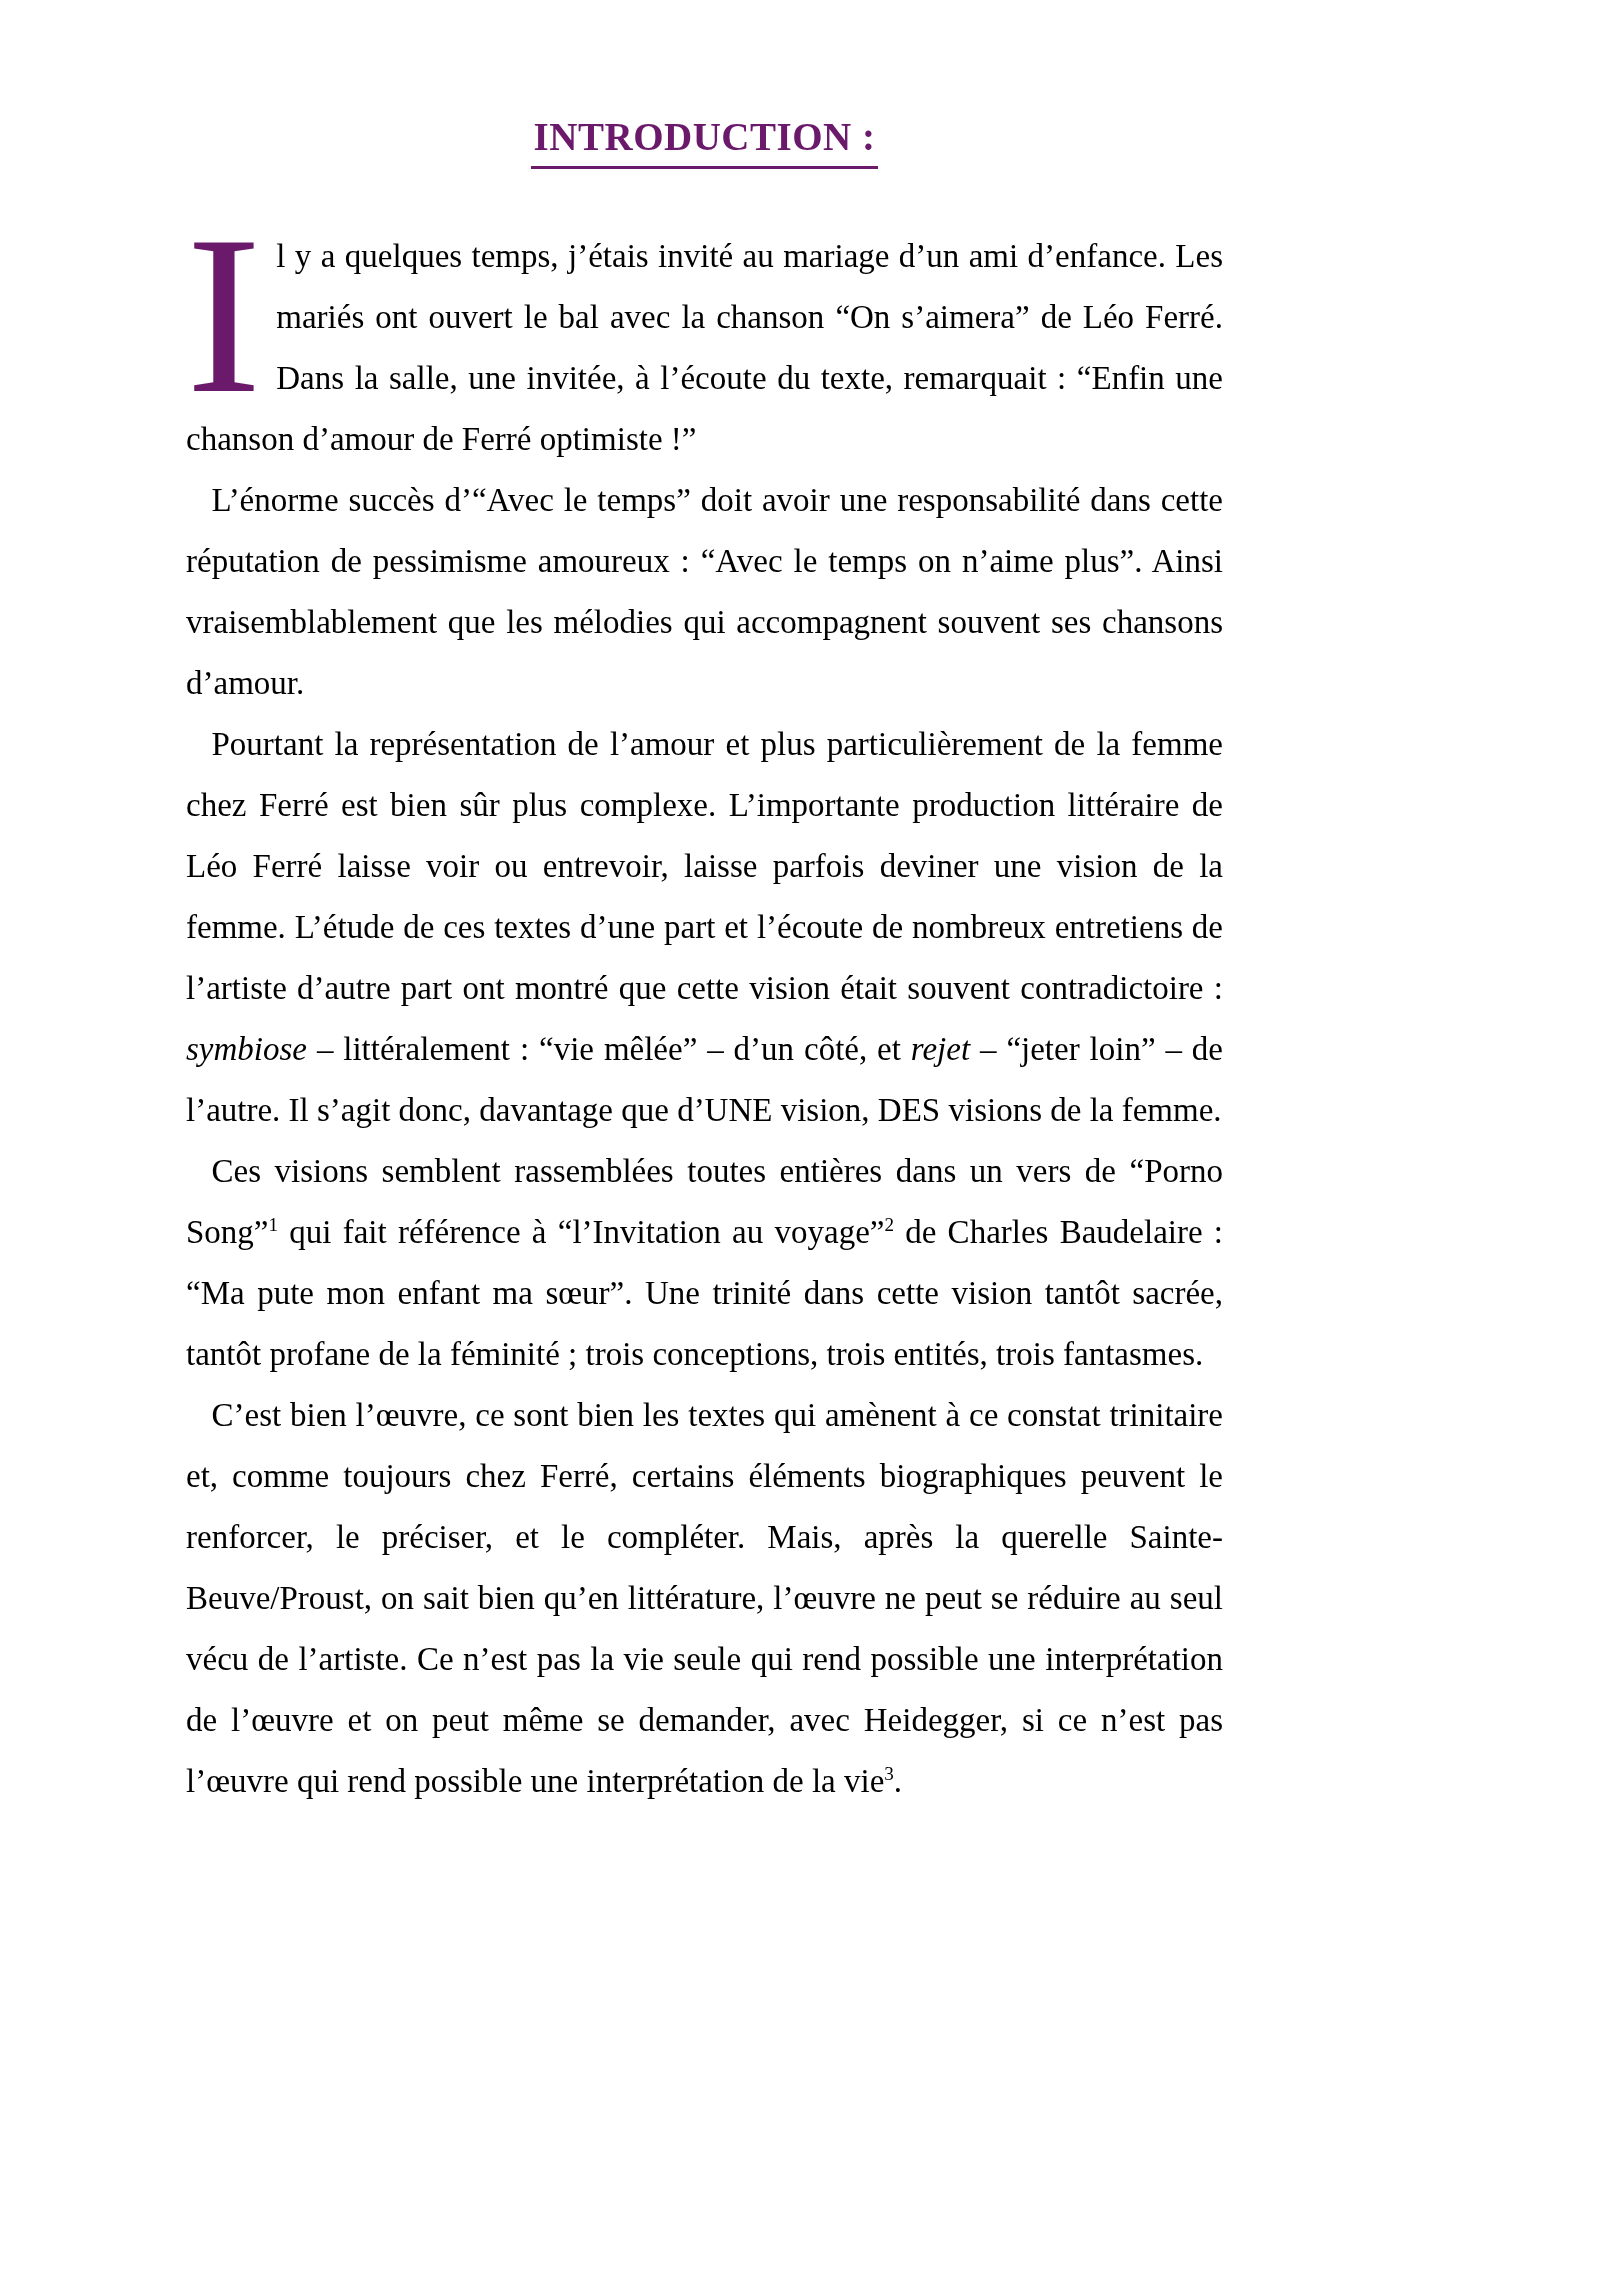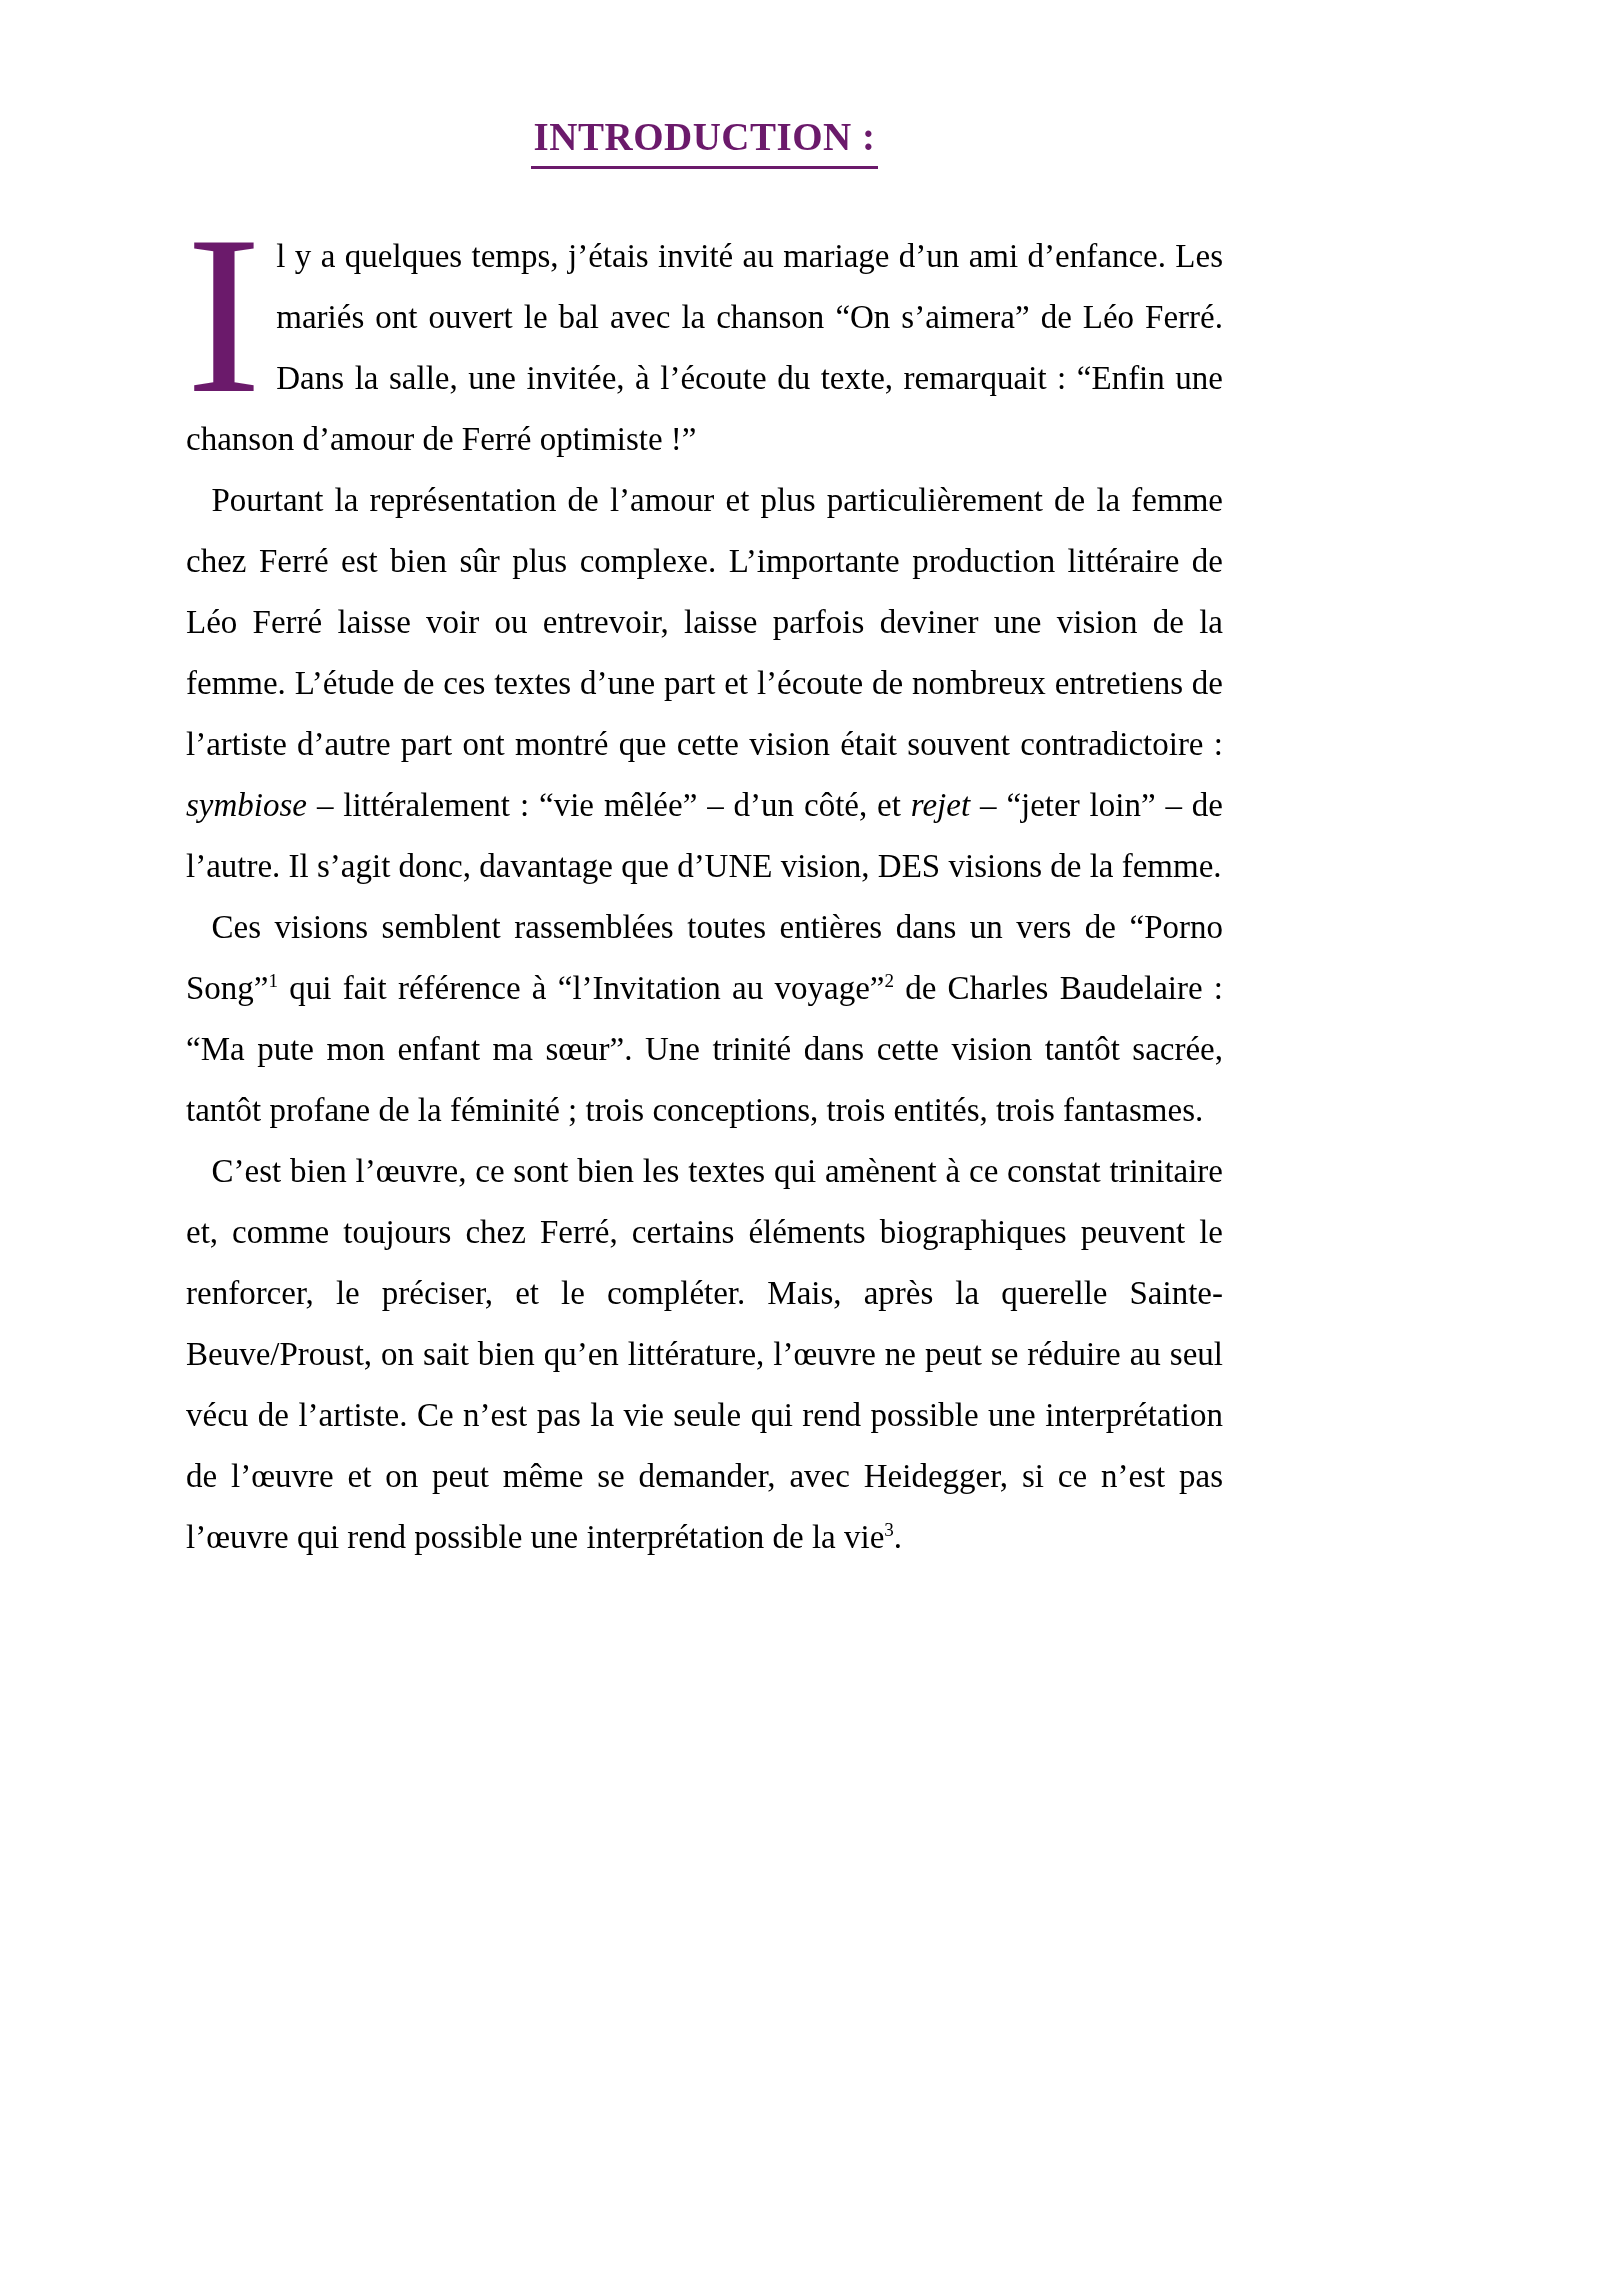--- a/index.html
+++ b/index.html
@@ -64,18 +64,19 @@
 </style>
 </head>
 <body>
 
 <div class="page">
   <div class="title-row">
     <span class="doc-title accent" style="color: rgb(107, 26, 107);">INTRODUCTION :</span>
   </div>
   <div class="doc-body">
       <p class="para first"><span class="dropcap accent" style="color: rgb(107, 26, 107);">I</span><span>l y a quelques temps, j’étais invité au mariage d’un ami d’enfance. Les mariés ont ouvert le bal avec la chanson “On s’aimera” de Léo Ferré. Dans la salle, une invitée, à l’écoute du texte, remarquait&nbsp;: “Enfin une chanson d’amour de Ferré optimiste&nbsp;!”</span></p>
+      <p class="para"><span>L’énorme succès d’“Avec le temps” doit avoir une responsabilité dans cette réputation de pessimisme amoureux&nbsp;: “Avec le temps on n’aime plus”. Ainsi vraisemblablement que les mélodies qui accompagnent souvent ses chansons d’amour.</span></p>
       <p class="para"><span>Pourtant la représentation de l’amour et plus particulièrement de la femme chez Ferré est bien sûr plus complexe. L’importante production littéraire de Léo Ferré laisse voir ou entrevoir, laisse parfois deviner une vision de la femme. L’étude de ces textes d’une part et l’écoute de nombreux entretiens de l’artiste d’autre part ont montré que cette vision était souvent contradictoire&nbsp;: </span><i>symbiose</i><span> – littéralement&nbsp;: “vie mêlée” – d’un côté, et </span><i>rejet</i><span> – “jeter loin” – de l’autre. Il s’agit donc, davantage que d’UNE vision, DES visions de la femme.</span></p>
       <p class="para"><span>Ces visions semblent rassemblées toutes entières dans un vers de “Porno Song”</span><sup>1</sup><span> qui fait référence à “l’Invitation au voyage”</span><sup>2</sup><span> de Charles Baudelaire&nbsp;: “Ma pute mon enfant ma sœur”. Une trinité dans cette vision tantôt sacrée, tantôt profane de la féminité&nbsp;; trois conceptions, trois entités, trois fantasmes.</span></p>
       <p class="para"><span>C’est bien l’œuvre, ce sont bien les textes qui amènent à ce constat trinitaire et, comme toujours chez Ferré, certains éléments biographiques peuvent le renforcer, le préciser, et le compléter. Mais, après la querelle Sainte-Beuve/Proust, on sait bien qu’en littérature, l’œuvre ne peut se réduire au seul vécu de l’artiste. Ce n’est pas la vie seule qui rend possible une interprétation de l’œuvre et on peut même se demander, avec Heidegger, si ce n’est pas l’œuvre qui rend possible une interprétation de la vie</span><sup>3</sup><span>.</span></p>
     </div>
 </div>
 
 
 </body></html>

